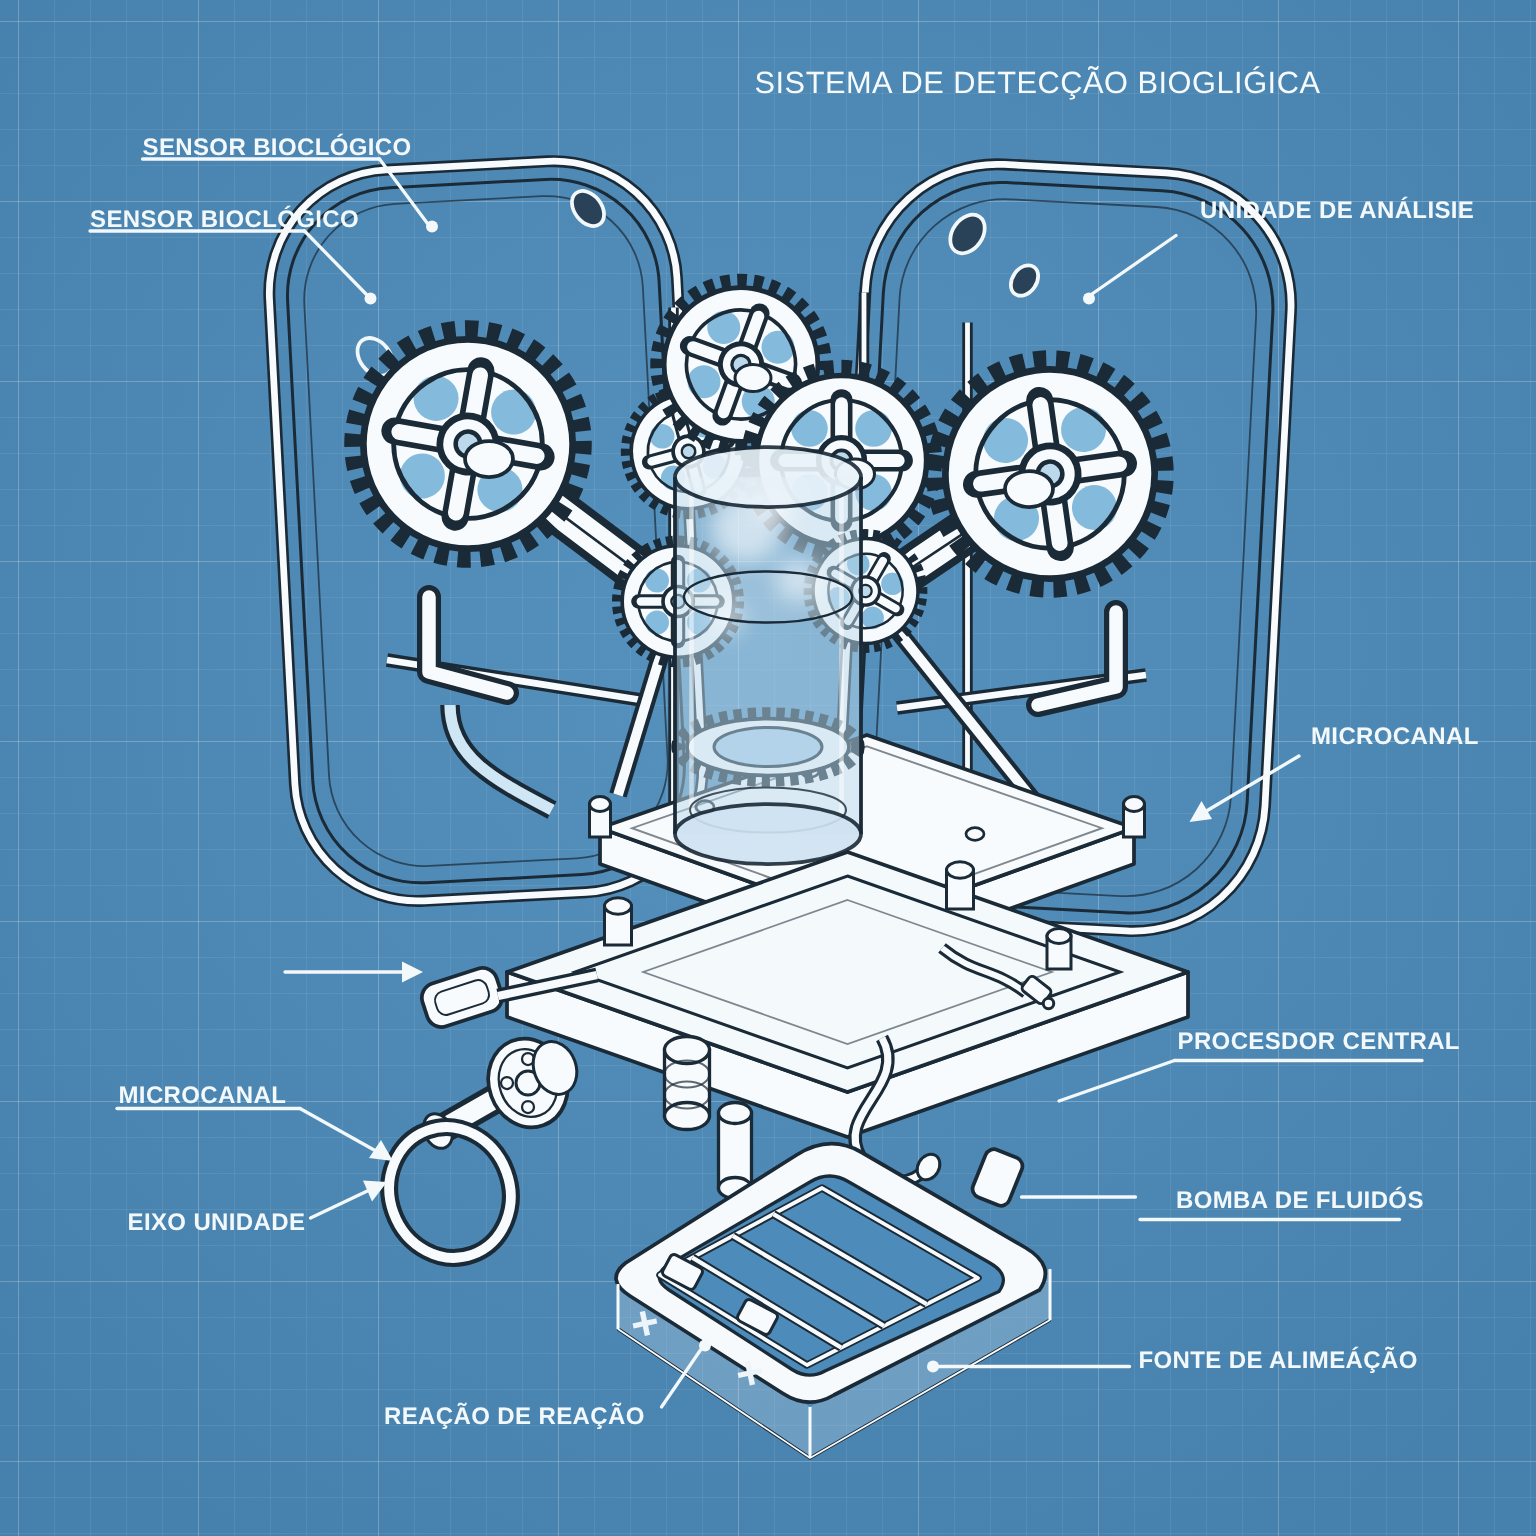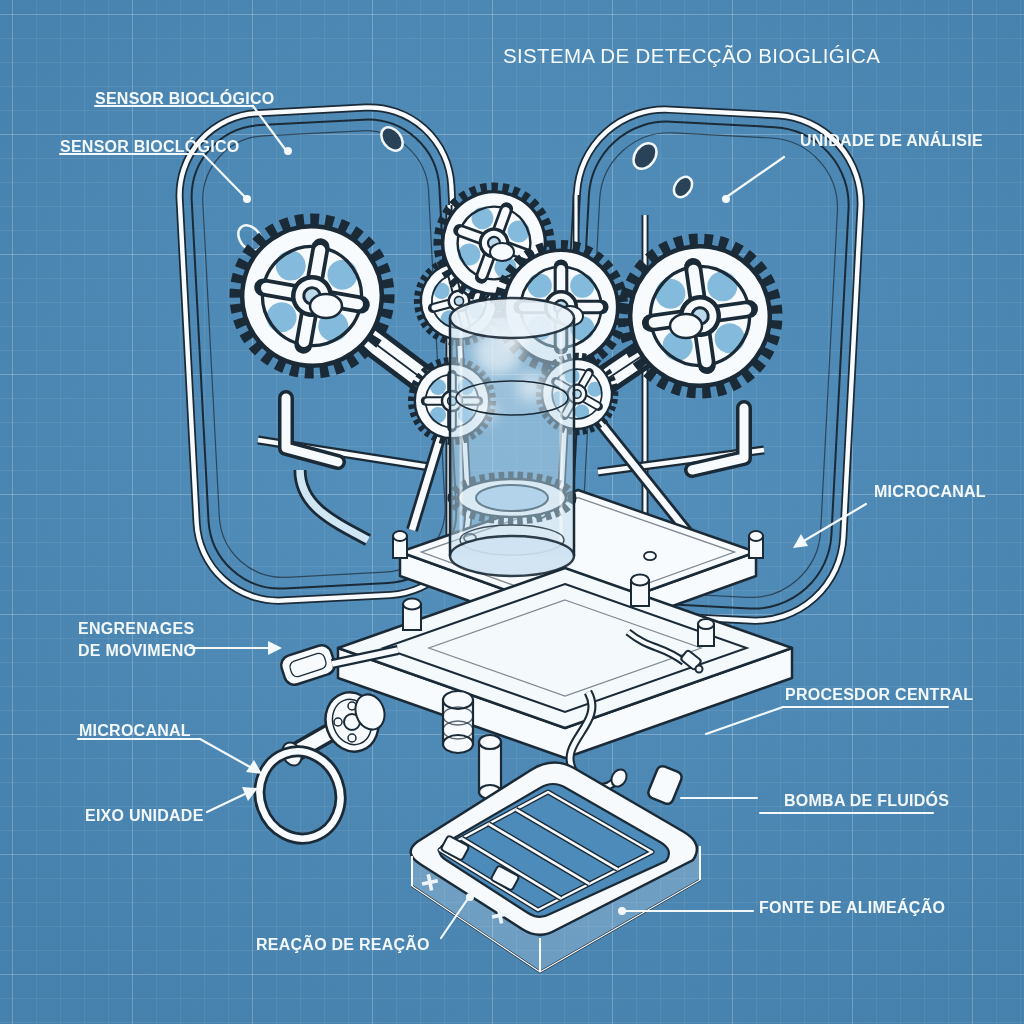--- a/index.html
+++ b/index.html
@@ -299,22 +299,20 @@
       <polygon points="793,548 801,534 808,546"></polygon>
     </g>
   </svg>
 
   <div class="title">SISTEMA DE DETECÇÃO BIOGLIǴICA</div>
 
   <div class="lbl" style="left:95px;top:88px">SENSOR BIOCLÓGICO</div>
   <div class="lbl" style="left:60px;top:136px">SENSOR BIOCLÓGICO</div>
   <div class="lbl" style="left:800px;top:130px">UNIDADE DE ANÁLISIE</div>
   <div class="lbl" style="left:874px;top:481px">MICROCANAL</div>
-  <div class="lbl two-line" style="left:78px;top:618px">ENGRENAGES
-DE MOVIMENO</div>
   <div class="lbl" style="left:79px;top:720px">MICROCANAL</div>
   <div class="lbl" style="left:85px;top:805px">EIXO UNIDADE</div>
   <div class="lbl" style="left:785px;top:684px">PROCESDOR CENTRAL</div>
   <div class="lbl" style="left:784px;top:790px">BOMBA DE FLUIDÓS</div>
   <div class="lbl" style="left:759px;top:897px">FONTE DE ALIMEÁÇÃO</div>
   <div class="lbl" style="left:256px;top:934px">REAÇÃO DE REAÇÃO</div>
 
 </div>
 
 </body></html>

